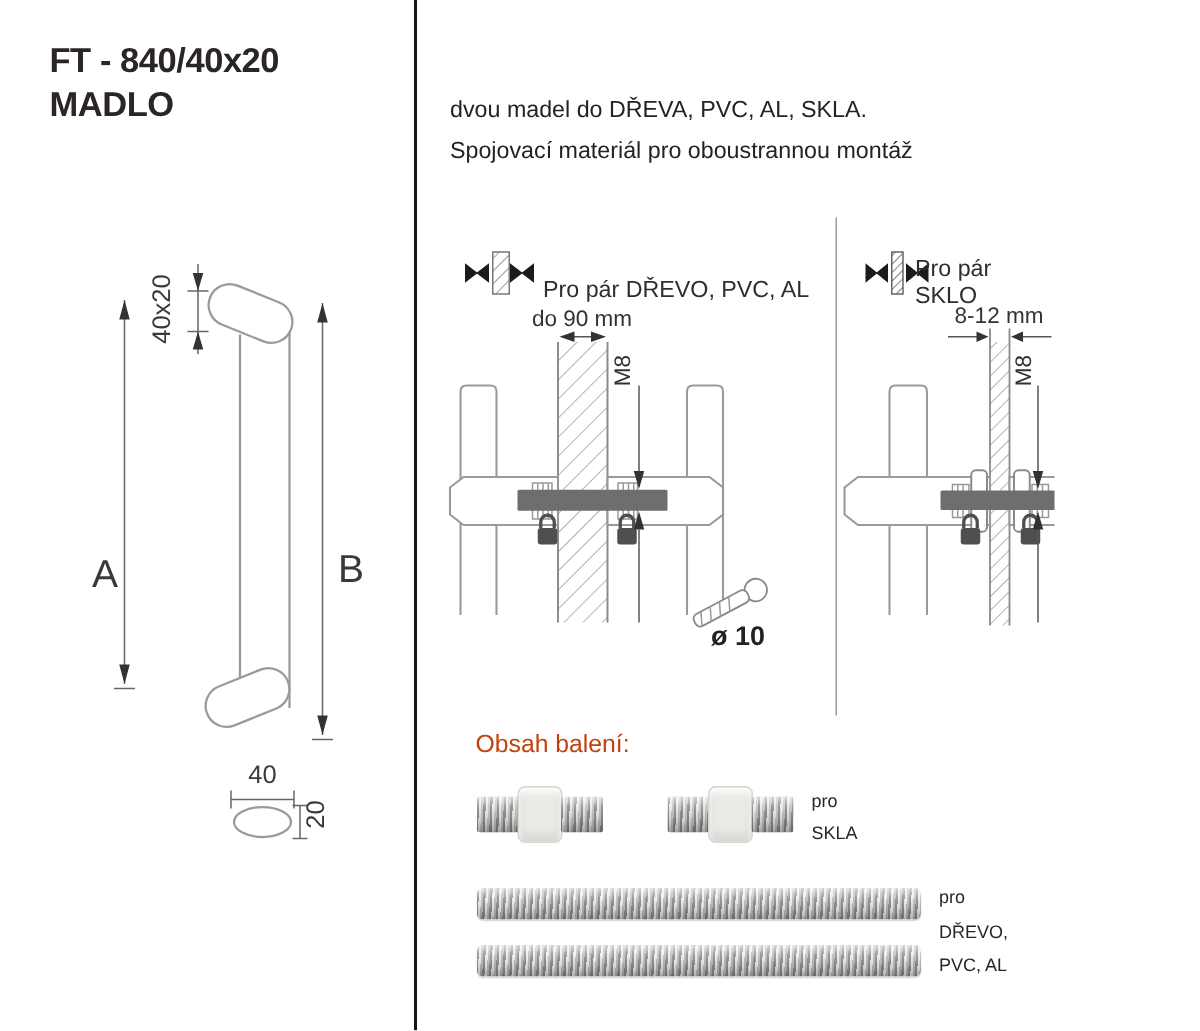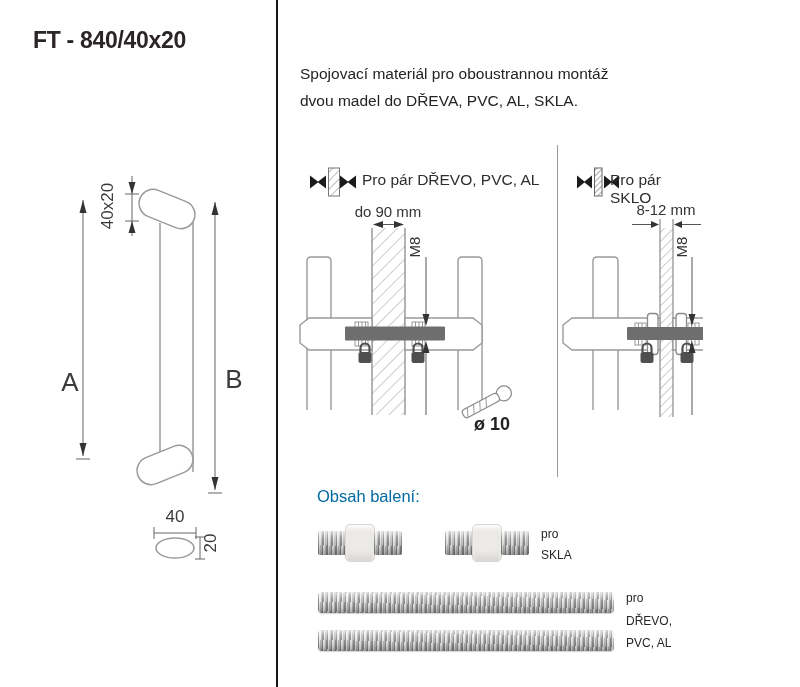--- a/index.html
+++ b/index.html
@@ -7,21 +7,21 @@
         font-family:"Liberation Sans",sans-serif;color:#333;}
   .abs{position:absolute;}
   .vdiv-main{position:absolute;left:276px;top:0;width:2px;height:687px;background:#151515;}
   .vdiv-sub{position:absolute;left:557px;top:145px;width:1px;height:332px;background:#9a9a9a;}
   .title-left{position:absolute;left:33px;top:26px;font-size:23px;font-weight:700;
               color:#2b2527;letter-spacing:-0.3px;line-height:29px;}
   .title-right{position:absolute;left:300px;top:22px;font-size:19px;font-weight:700;
                color:#2b2527;letter-spacing:-0.3px;}
   .desc{position:absolute;left:300px;top:60px;font-size:15.5px;line-height:27px;color:#232323;}
   .variant-label{position:absolute;font-size:15.5px;color:#2e2e2e;}
-  .pkg-heading{position:absolute;left:317px;top:487px;font-size:16.5px;color:#0369a1;}
+  .pkg-heading{position:absolute;left:317px;top:487px;font-size:16.5px;color:#c2410c;}
   .pkg-label{position:absolute;font-size:12px;color:#262626;line-height:21px;}
   .pkg-label.wood{line-height:22.5px;}
   
   .stud{position:absolute;width:84px;height:38px;}
   .stud .thr{position:absolute;top:7px;width:28px;height:24px;border-radius:2px;
     background:
       linear-gradient(180deg, rgba(255,255,255,.65) 0%, rgba(255,255,255,.1) 30%,
                       rgba(0,0,0,.10) 65%, rgba(0,0,0,.30) 100%),
       repeating-linear-gradient(92deg,#8d8d8d 0 1.5px,#e8e8e8 1.5px 3px,#c2c2c2 3px 4.5px);}
   .stud .thr.l{left:0;} .stud .thr.r{right:0;}
@@ -39,20 +39,21 @@
 </head>
 <body>
 
 <div class="page">
 
   <div class="vdiv-main"></div>
   <div class="vdiv-sub"></div>
 
   <div class="title-left">
     <div>FT - 840/40x20</div>
+    <div>MADLO</div>
   </div>
 
   <svg class="abs" style="left:50px;top:160px;" width="210" height="420" viewBox="0 0 210 420">
 
     <g stroke="#666" stroke-width="1">
       <line x1="82" y1="16" x2="82" y2="76"></line>
       <line x1="75" y1="34" x2="89" y2="34"></line>
       <line x1="75" y1="61" x2="89" y2="61"></line>
       <line x1="33" y1="40" x2="33" y2="296"></line>
       <line x1="26" y1="299" x2="40" y2="299"></line>
@@ -85,39 +86,39 @@
     <g fill="#3a3a3a" font-size="17" text-anchor="middle">
       <text x="57" y="52" transform="rotate(-90 57 46)">40x20</text>
       <text x="125" y="362">40</text>
       <text x="165" y="394" transform="rotate(-90 160 388)">20</text>
       <text x="20" y="231" font-size="26">A</text>
       <text x="184" y="228" font-size="26">B</text>
     </g>
   </svg>
 
   <div class="desc">
+    <div>dvou madel do DŘEVA, PVC, AL, SKLA.</div>
     <div>Spojovací materiál pro oboustrannou montáž</div>
-    <div>dvou madel do DŘEVA, PVC, AL, SKLA.</div>
   </div>
 
   <svg class="abs" style="left:308px;top:167px;" width="50" height="30" viewBox="0 0 50 30">
     <defs>
       <pattern id="ih1" width="6" height="6" patternUnits="userSpaceOnUse" patternTransform="rotate(45)">
         <line x1="0" y1="0" x2="0" y2="6" stroke="#777" stroke-width="1"></line>
       </pattern>
     </defs>
     <rect x="20.5" y="1" width="11" height="28" fill="url(#ih1)" stroke="#777" stroke-width="1"></rect>
     <g fill="#1b1b1b">
       <polygon points="2,8.5 2,21.5 10.5,15"></polygon>
         <polygon points="18,8.5 18,21.5 9.5,15"></polygon>
       <polygon points="32,8.5 32,21.5 40.5,15"></polygon>
         <polygon points="48,8.5 48,21.5 39.5,15"></polygon>
     </g>
   </svg>
-  <div class="variant-label" style="left:362px;top:171px;">Pro pár DŘEVO, PVC, AL</div>
+  <div class="variant-label" style="left:362px;top:185px;">Pro pár DŘEVO, PVC, AL</div>
 
   <svg class="abs" style="left:575px;top:167px;" width="46" height="30" viewBox="0 0 46 30">
     <defs>
       <pattern id="ih2" width="4" height="4" patternUnits="userSpaceOnUse" patternTransform="rotate(45)">
         <line x1="0" y1="0" x2="0" y2="4" stroke="#555" stroke-width="1"></line>
       </pattern>
     </defs>
     <rect x="19.5" y="1" width="7.5" height="28" fill="url(#ih2)" stroke="#666" stroke-width="1"></rect>
     <g fill="#1b1b1b">
       <polygon points="2,8.5 2,21.5 10,15"></polygon>

